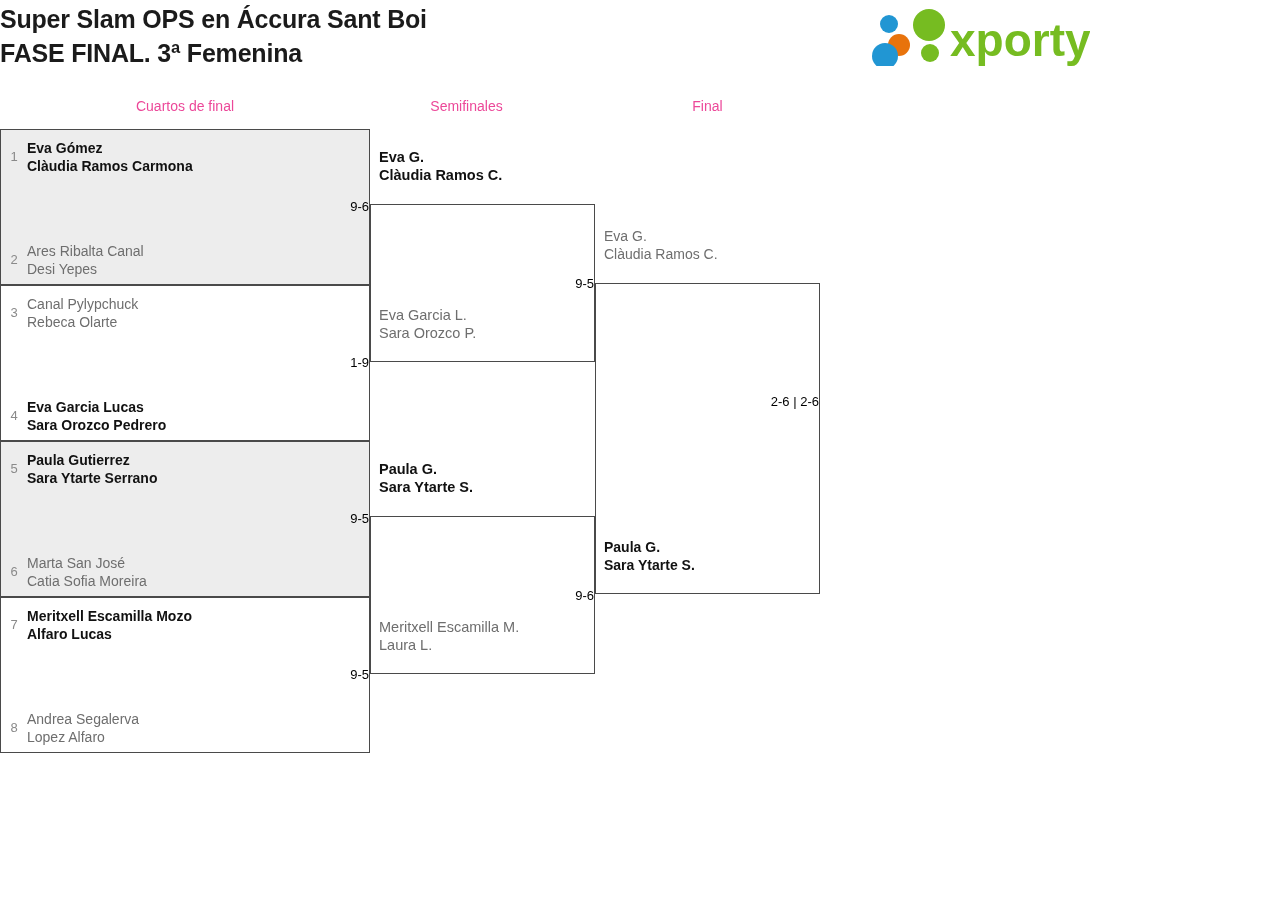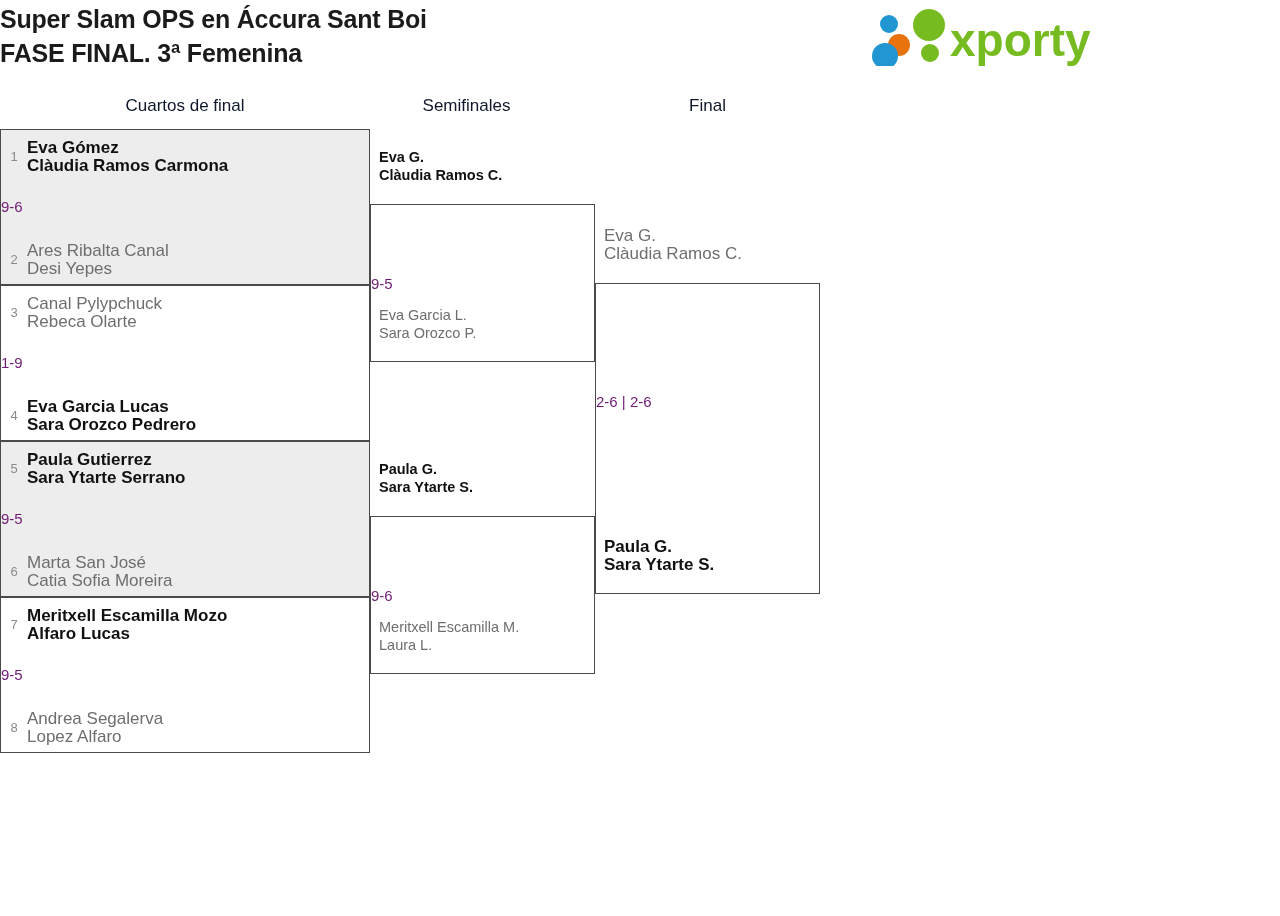--- a/index.html
+++ b/index.html
@@ -32,23 +32,23 @@
     position: absolute;
     right: 14px; top: 8px;
     width: 224px; height: 58px;
   }
   .logo svg { display: block; }
 
   
   .round-header {
     position: absolute;
     top: 95px;
-    font-size: 17px;
+    font-size: 14px;
     font-weight: 400;
-    color: #0f172a;
+    color: #ec4899;
     text-align: center;
     line-height: 22px;
   }
   #hdr-qf   { left: 0px;   width: 370px; }
   #hdr-sf   { left: 354px; width: 225px; }
   #hdr-f    { left: 595px; width: 225px; }
 
   
   .bracket { position: absolute; left: 0; top: 0; width: 1280px; height: 916px; }
 
@@ -69,34 +69,34 @@
     width: 26px;
     flex: 0 0 26px;
     text-align: center;
     font-size: 13px;
     color: #8a8a8a;
     line-height: 18px;
     padding-top: 9px;
   }
   .names {
     flex: 1 1 auto;
-    font-size: 17px;
+    font-size: 14px;
     line-height: 18px;
     padding-top: 0px;
   }
   .names .n { display: block; white-space: nowrap; }
   .winner .names { font-weight: 700; color: #111111; }
   .loser  .names { font-weight: 400; color: #6e6e6e; }
 
   .score {
     position: absolute;
     left: 0; right: 0;
-    text-align: left;
-    font-size: 15px;
-    color: #701a75;
+    text-align: right;
+    font-size: 13px;
+    color: #000000;
     line-height: 18px;
   }
 
   
   .qf { left: 0px; width: 370px; height: 156px; }
   .qf .team-top    { top: 9px;  }
   .qf .team-bottom { top: 112px; }
   .qf .score       { top: 68px; }
   #qf1 { top: 129px; }
   #qf2 { top: 285px; }

